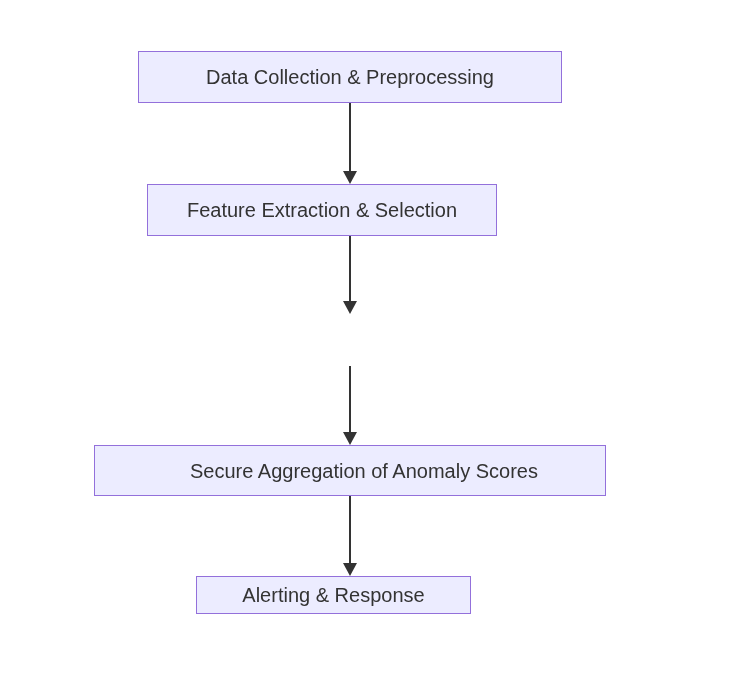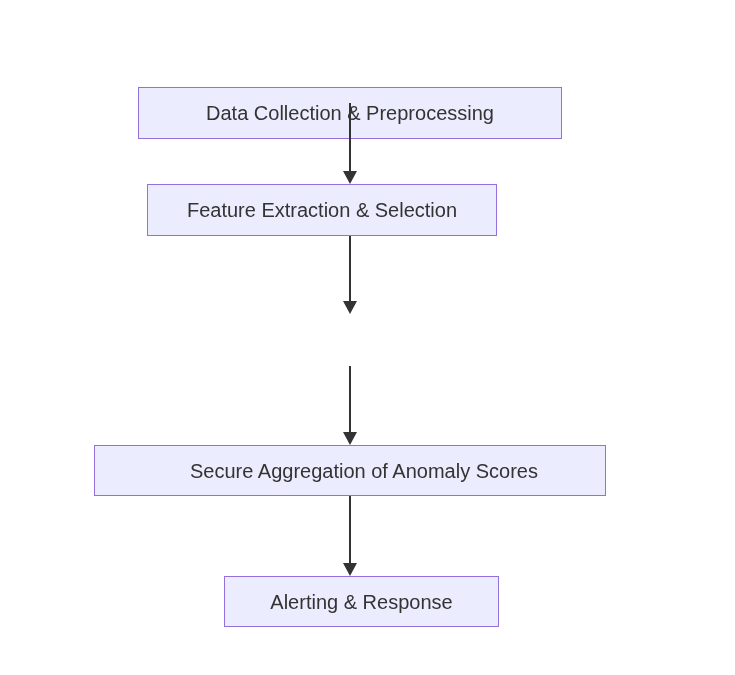--- a/index.html
+++ b/index.html
@@ -29,25 +29,25 @@
     border: 1.5px solid var(--node_border);
     color: var(--text_color);
     font-size: 20px;
     display: flex;
     align-items: center;
     justify-content: center;
     text-align: center;
     line-height: 1.2;
     white-space: nowrap;
   }
-  .n1 { left: 138px; top: 51px;  width: 424px; height: 52px; margin-top: 36px; }
+  .n1 { left: 138px; top: 51px;  width: 424px; height: 52px; }
   .n2 { left: 147px; top: 184px; width: 350px; height: 52px; }
   .n3 { left: 147px; top: 314px; width: 406px; height: 52px; }
   .n4 { left: 94px;  top: 445px; width: 512px; height: 51px; padding-left: 28px; }
-  .n5 { left: 224px; top: 576px; width: 275px; height: 51px; }
+  .n5 { left: 196px; top: 576px; width: 275px; height: 38px; }
 
   .edge {
     position: absolute;
     left: 343px;           
     width: 14px;
     display: flex;
     flex-direction: column;
     align-items: center;
   }
   .e1 { top: 103px; height: 81px; }

